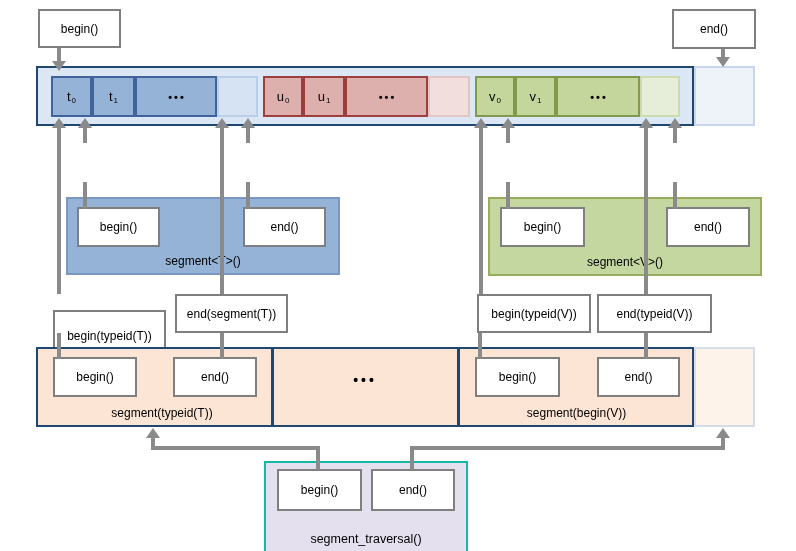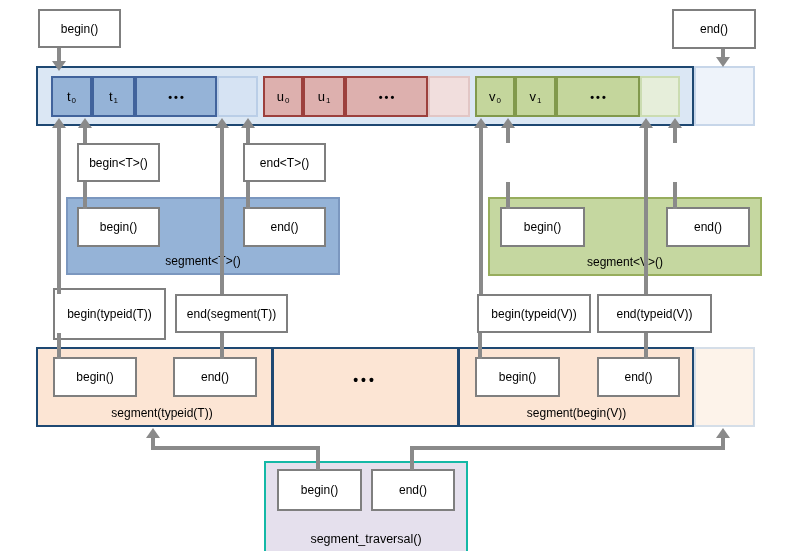--- a/index.html
+++ b/index.html
@@ -87,38 +87,32 @@
 
   <div class="seg" style="left:66px;top:197px;width:274px;height:78px;background:#95b3d7;border:2px solid #7b97bf;">
     <div class="seglabel">segment&lt;T&gt;()</div>
   </div>
   <div class="wbox" style="left:77px;top:207px;width:83px;height:40px;">
     <span>begin()</span>
   </div>
   <div class="wbox" style="left:243px;top:207px;width:83px;height:40px;">
     <span>end()</span>
   </div>
-  <div class="wbox" style="left:77px;top:143px;width:83px;height:39px;">
-    <span>begin&lt;T&gt;()</span>
-  </div>
-  <div class="wbox" style="left:243px;top:143px;width:83px;height:39px;">
-    <span>end&lt;T&gt;()</span>
-  </div>
 
   <div class="seg" style="left:488px;top:197px;width:274px;height:79px;background:#c5d7a0;border:2px solid #97ad5d;">
     <div class="seglabel">segment&lt;V&gt;()</div>
   </div>
   <div class="wbox" style="left:500px;top:207px;width:85px;height:40px;">
     <span>begin()</span>
   </div>
   <div class="wbox" style="left:666px;top:207px;width:84px;height:40px;">
     <span>end()</span>
   </div>
 
-  <div class="wbox" style="left:53px;top:288px;width:113px;height:52px;">
+  <div class="wbox" style="left:53px;top:310px;width:113px;height:52px;">
     <span>begin(typeid(T))</span>
   </div>
   <div class="wbox" style="left:175px;top:294px;width:113px;height:39px;">
     <span>end(segment(T))</span>
   </div>
   <div class="wbox" style="left:477px;top:294px;width:114px;height:39px;">
     <span>begin(typeid(V))</span>
   </div>
   <div class="wbox" style="left:597px;top:294px;width:115px;height:39px;">
     <span>end(typeid(V))</span>

